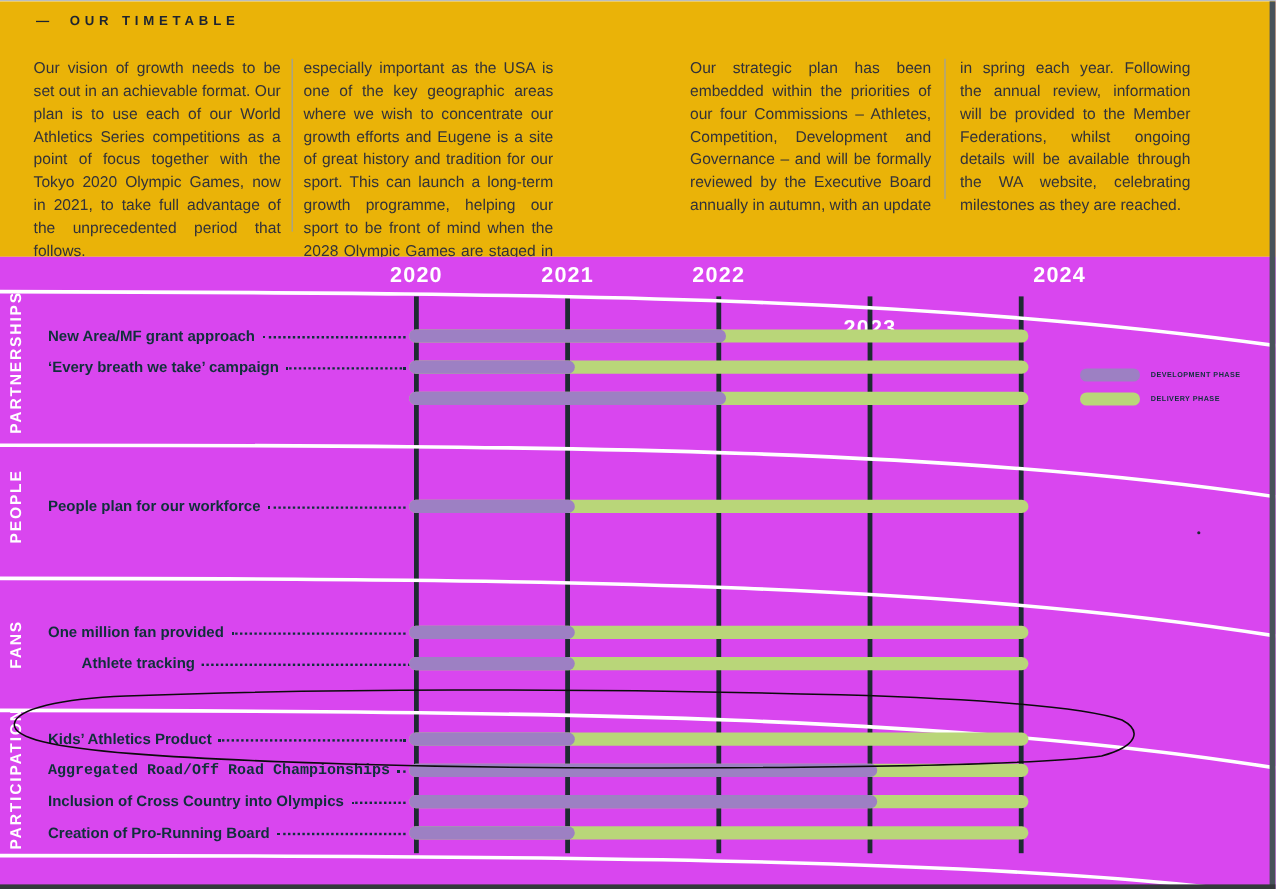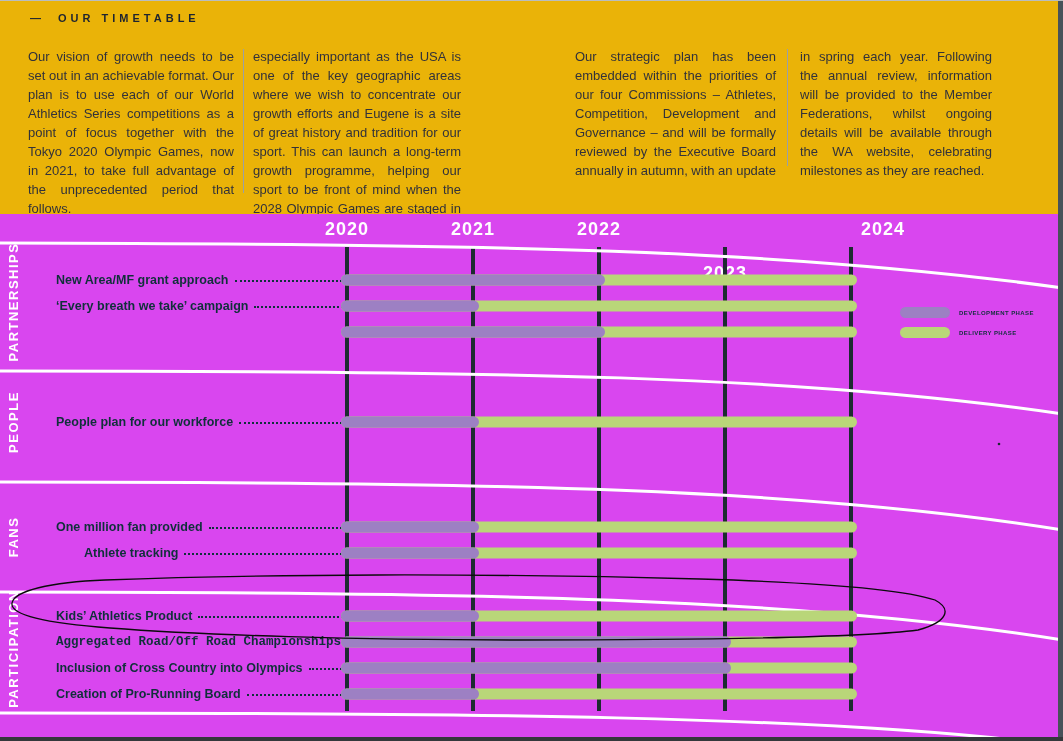--- a/index.html
+++ b/index.html
@@ -29,21 +29,21 @@
   #vdiv2{left:787px;top:48px;height:117px;}
 
   
   .chart{position:absolute;left:0;top:213px;width:1063px;height:528px;background:#d946ef;}
   .year-label{position:absolute;top:5px;transform:translateX(-50%);color:#ffffff;
     font-weight:bold;font-size:18px;letter-spacing:1px;z-index:1;}
   .year-line{position:absolute;top:33px;height:464px;width:4px;background:#1d2b31;z-index:2;}
   .arcs{position:absolute;left:0;top:0;z-index:3;pointer-events:none;}
   .group-label{position:absolute;left:13px;transform:translate(-50%,-50%) rotate(-90deg);
     color:#ffffff;font-weight:bold;font-size:13px;letter-spacing:1.5px;white-space:nowrap;z-index:4;}
-  .row-label{position:absolute;left:56px;width:300px;height:20px;display:flex;align-items:center;
+  .row-label{position:absolute;left:40px;width:300px;height:20px;display:flex;align-items:center;
     transform:translateY(-50%);z-index:4;}
   .row-label .txt{font-weight:bold;font-size:12.5px;color:#10303a;white-space:nowrap;}
   .row-label .leader{flex:1;margin-left:6px;margin-right:2px;height:0;
     border-top:2px dotted #10303a;position:relative;top:1px;}
   .bar{position:absolute;height:11px;border-radius:6px;transform:translateY(-50%);z-index:5;}
   .legend{position:absolute;left:900px;top:93px;z-index:4;}
   .legend-item{display:flex;align-items:center;height:11px;margin-bottom:9px;}
   .legend-pill{width:50px;height:11px;border-radius:6px;}
   .legend-txt{margin-left:9px;font-size:6px;font-weight:bold;color:#10303a;letter-spacing:.4px;}
   .annot{position:absolute;left:0;top:0;z-index:7;pointer-events:none;}

